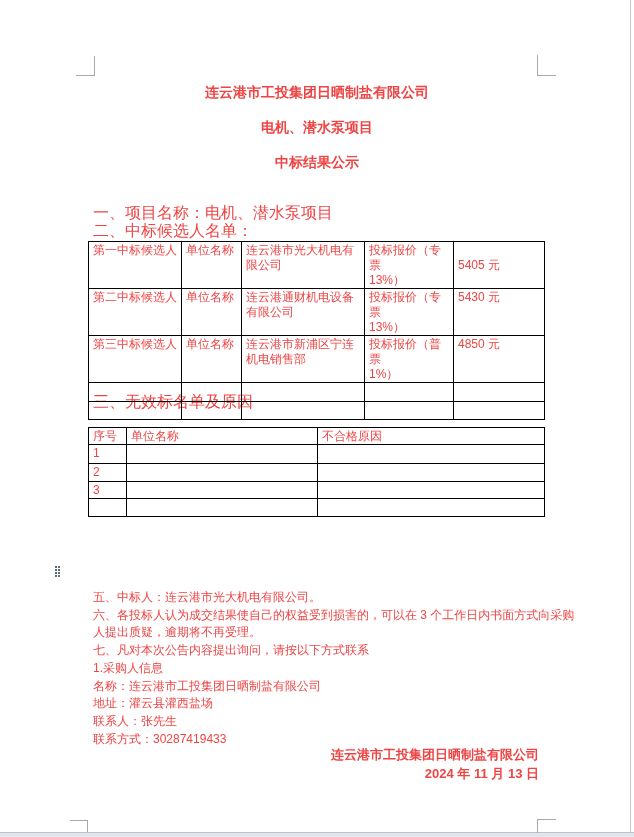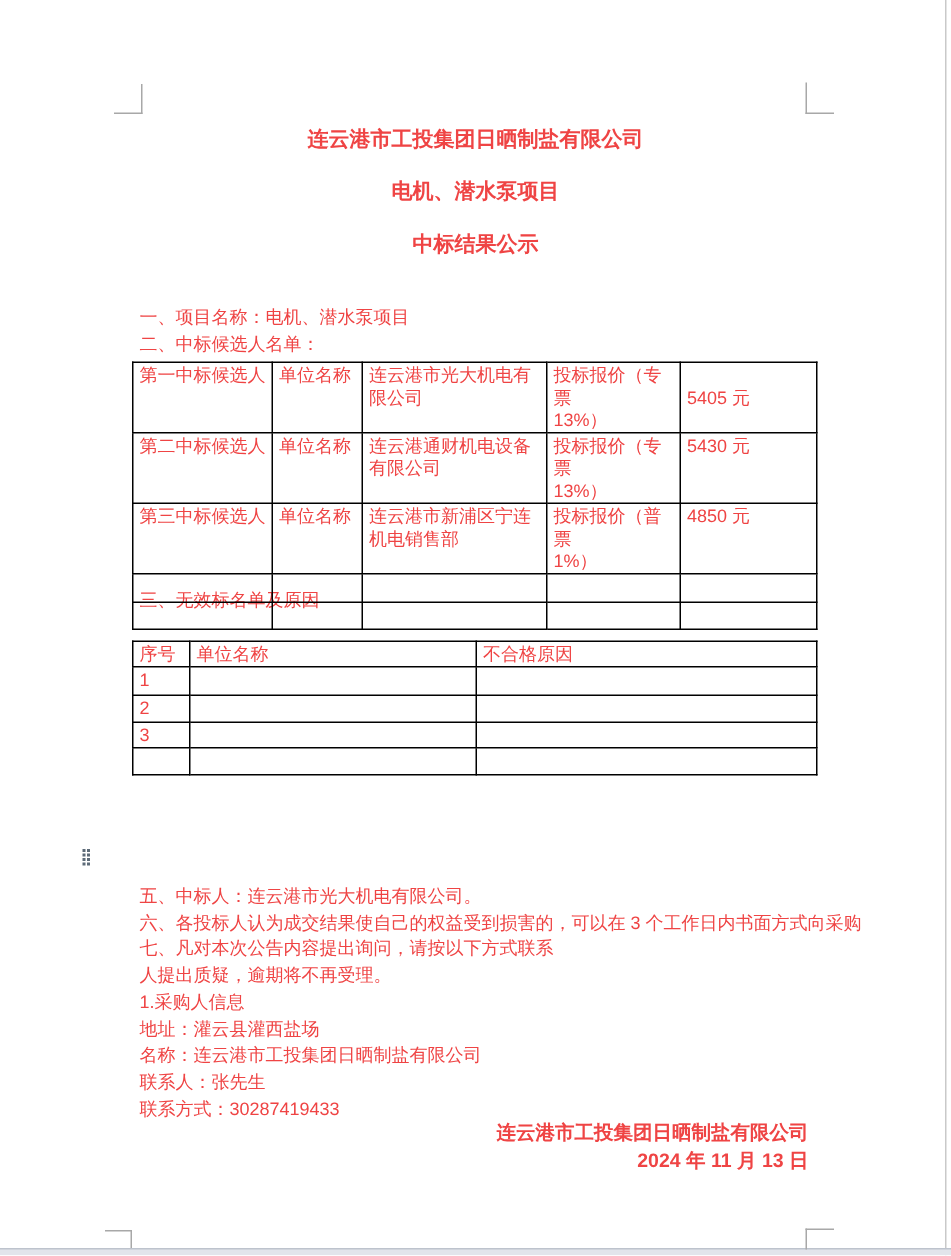--- a/index.html
+++ b/index.html
@@ -14,21 +14,21 @@
   
   .mark{position:absolute; box-sizing:border-box; border:0 solid #a8a8a8;}
   .mark.tl{left:76px;  top:56px;  width:19px; height:20px; border-right-width:1px; border-bottom-width:1px;}
   .mark.tr{left:537px; top:55px;  width:19px; height:21px; border-left-width:1px;  border-bottom-width:1px;}
   .mark.bl{left:70px;  top:820px; width:18px; height:12px; border-right-width:1px; border-top-width:1px;}
   .mark.br{left:537px; top:819px; width:19px; height:14px; border-left-width:1px;  border-top-width:1px;}
   
   .title{position:absolute; left:0; width:634px; text-align:center; font-weight:bold; font-size:14px; white-space:nowrap;}
   .title.t1{top:84px;} .title.t2{top:119px;} .title.t3{top:154px;}
   
-  .sec{position:absolute; left:93px; font-size:12px; white-space:nowrap;}
+  .sec{position:absolute; left:93px; font-size:16px; white-space:nowrap;}
   .sec.s1{top:203px;} .sec.s2{top:221px;} .sec.s3{top:392px;}
   
   table{border-collapse:collapse; table-layout:fixed; position:absolute; left:88px; width:456px; font-size:12px;}
   table.bid{top:241px;}
   table.invalid{top:427px;}
   td,th{border:1px solid #000; padding:1px 4px 0 4px; vertical-align:top; line-height:15px; overflow:hidden; font-weight:normal; text-align:left;}
   .pre{white-space:pre-line;}
   .nowrap{white-space:nowrap;}
   .vmid{vertical-align:middle;}
   
@@ -156,25 +156,25 @@
       <span></span>
       <span></span>
       <span></span>
       <span></span>
       <span></span>
   </div>
 
   <div class="bodyblock">
     <div>五、中标人：连云港市光大机电有限公司。</div>
     <div>六、各投标人认为成交结果使自己的权益受到损害的，可以在 3 个工作日内书面方式向采购</div>
+    <div>人提出质疑，逾期将不再受理。</div>
     <div>七、凡对本次公告内容提出询问，请按以下方式联系</div>
-    <div>人提出质疑，逾期将不再受理。</div>
     <div>1.采购人信息</div>
+    <div>名称：连云港市工投集团日晒制盐有限公司</div>
     <div>地址：灌云县灌西盐场</div>
-    <div>名称：连云港市工投集团日晒制盐有限公司</div>
     <div>联系人：张先生</div>
     <div>联系方式：30287419433</div>
   </div>
 
   <div class="signature">
     <div>连云港市工投集团日晒制盐有限公司</div>
     <div>2024 年 11 月 13 日</div>
   </div>
 
 </div>

